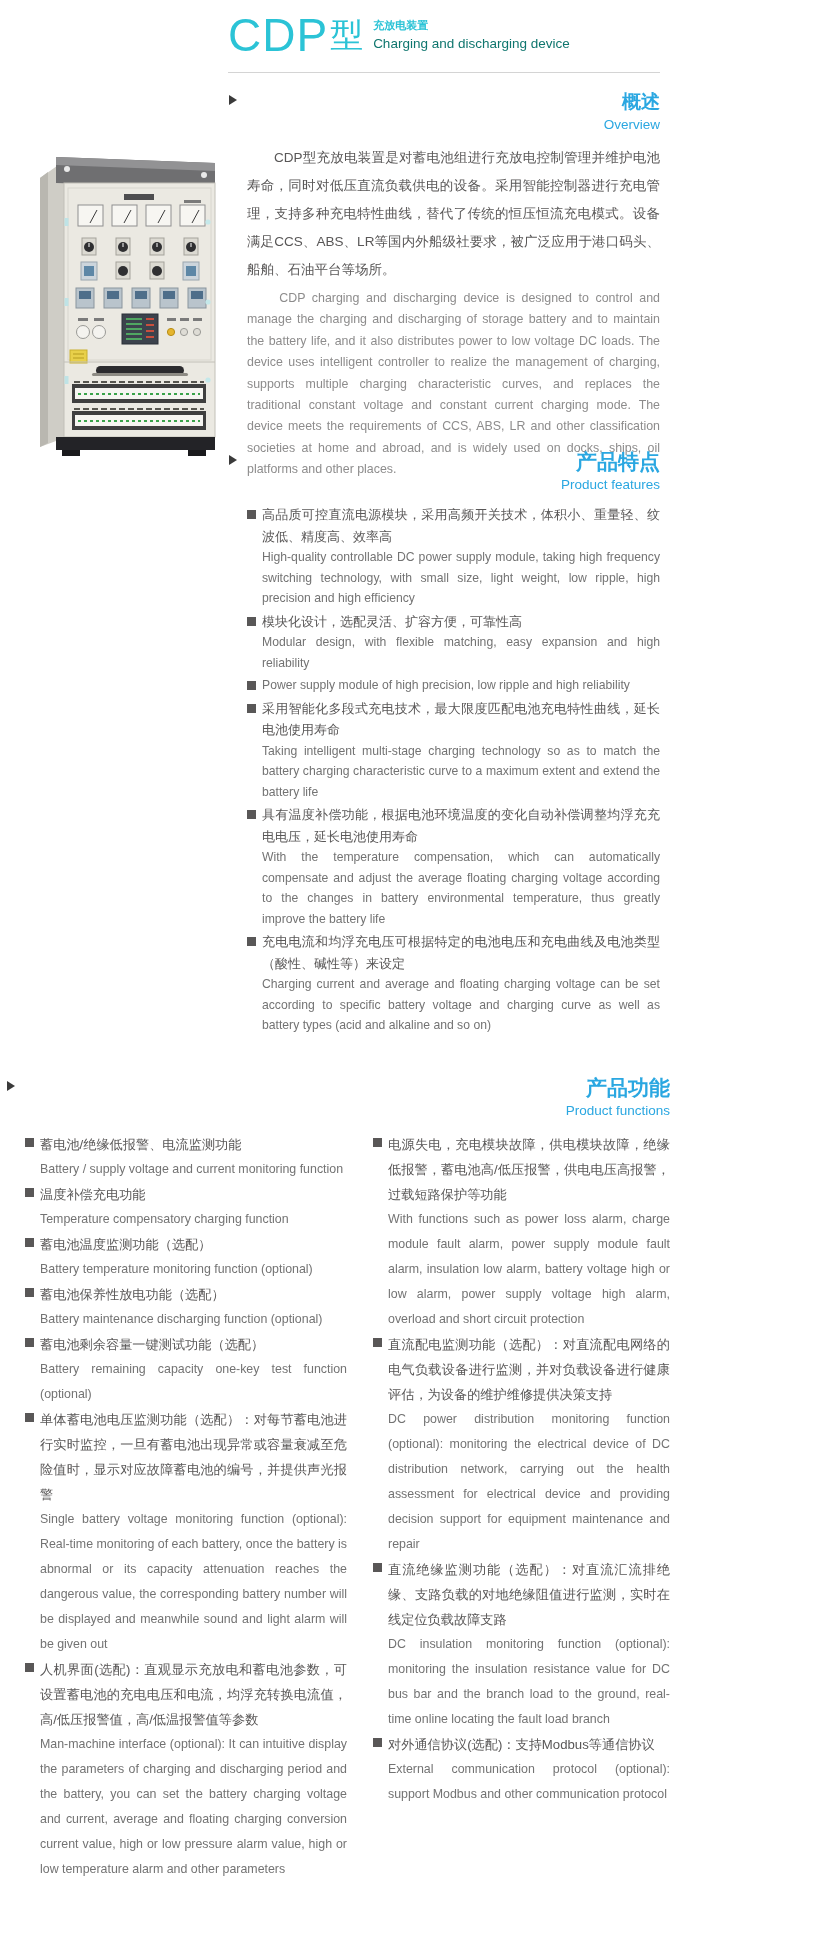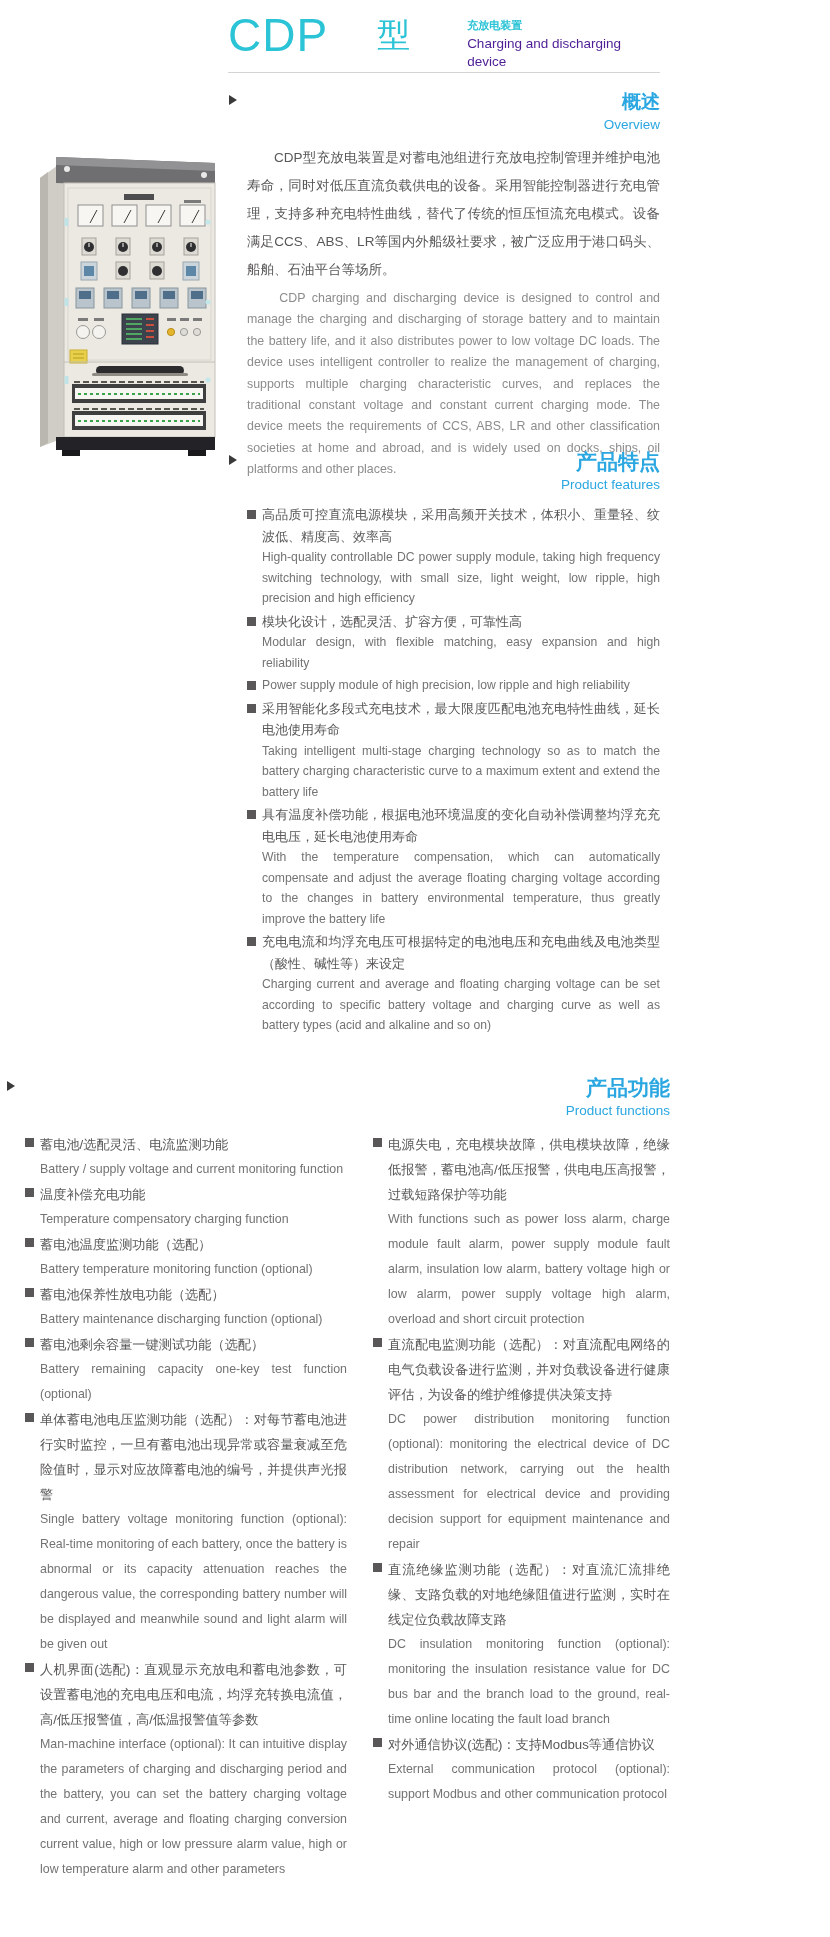--- a/index.html
+++ b/index.html
@@ -2,26 +2,26 @@
 <html><head>
 <meta charset="utf-8">
 <style>
   html,body{margin:0;padding:0;}
   body{
     width:830px;height:1937px;position:relative;background:#ffffff;
     font-family:"Liberation Sans","DejaVu Sans",sans-serif;
     -webkit-font-smoothing:antialiased;overflow:hidden;
   }
   
-  .title-block{position:absolute;left:228px;top:10px;width:432px;display:flex;align-items:flex-start;gap:47px;}
+  .title-block{position:absolute;left:228px;top:10px;width:432px;display:flex;align-items:flex-start;}
   .model-en{font-size:46px;line-height:50px;color:#2bc3d6;font-weight:300;letter-spacing:1px;}
   .model-zh{font-size:33px;line-height:50px;color:#2bc3d6;margin-left:2px;}
   .title-sub{margin-left:10px;margin-top:6px;display:flex;flex-direction:column;}
   .title-sub .zh{font-size:11px;font-weight:bold;color:#2bc3d6;line-height:19px;}
-  .title-sub .en{font-size:13.5px;color:#4c1d95;line-height:18px;}
+  .title-sub .en{font-size:13.5px;color:#0f766e;line-height:18px;}
   .title-divider{position:absolute;left:228px;top:72px;width:432px;height:1px;background:#d4d4d4;}
 
   
   .sec{position:absolute;}
   .sec-head{position:relative;margin-bottom:10px;text-align:right;}
   .marker{position:absolute;left:-18px;top:5px;width:0;height:0;
           border-left:8px solid #3a3a3a;border-top:5px solid transparent;border-bottom:5px solid transparent;}
   .sec-zh{font-size:21px;font-weight:bold;color:#2aa7e1;line-height:24px;}
   .sec-zh.small{font-size:19px;}
   .sec-en{font-size:13.5px;color:#2aa7e1;line-height:18px;margin-top:2px;}
@@ -237,21 +237,21 @@
 <div class="sec fn" style="left:25px;top:1076px;width:645px;">
   <div class="sec-head">
     <span class="marker"></span>
     <div class="sec-zh">产品功能</div>
     <div class="sec-en">Product functions</div>
   </div>
   <div class="fn-cols">
     <div class="fn-col">
       <div class="bi">
         <span class="sq"></span>
-        <div class="zh">蓄电池/选配灵活、电流监测功能</div>
+        <div class="zh">蓄电池/绝缘低报警、电流监测功能</div>
         <div class="en">Battery / supply voltage and current monitoring function</div>
       </div>
       <div class="bi">
         <span class="sq"></span>
         <div class="zh">温度补偿充电功能</div>
         <div class="en">Temperature compensatory charging function</div>
       </div>
       <div class="bi">
         <span class="sq"></span>
         <div class="zh">蓄电池温度监测功能（选配）</div>

